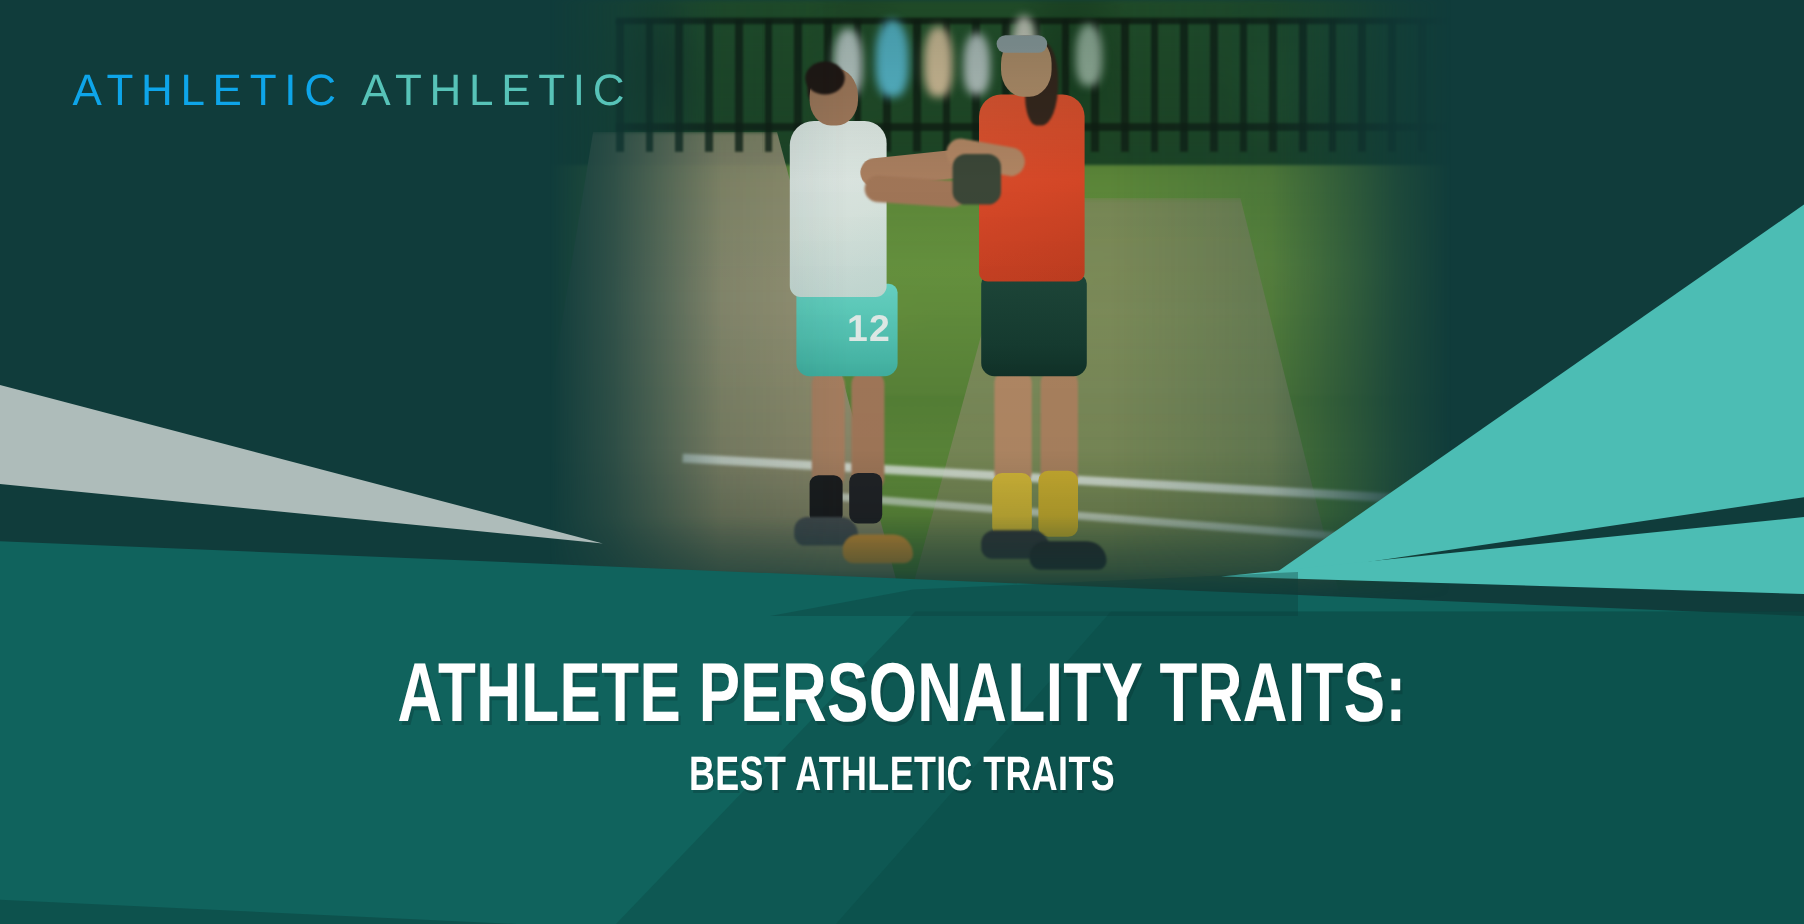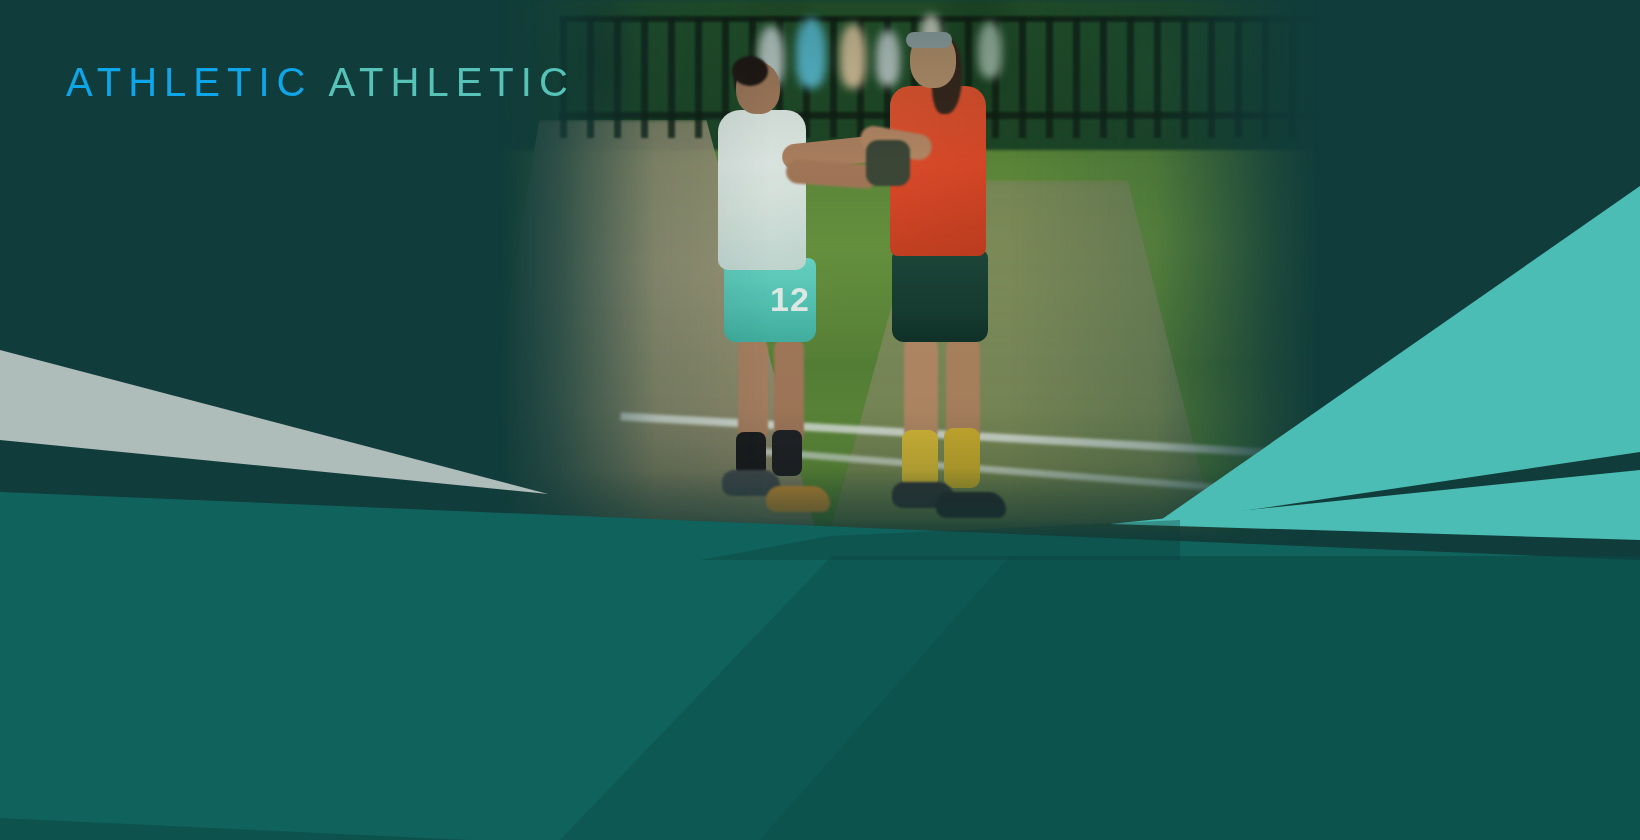--- a/index.html
+++ b/index.html
@@ -272,14 +272,18 @@
     <polygon points="832,556 1640,556 1640,840 560,840" fill="#0c4a46" opacity="0.42"></polygon>
     <polygon points="1010,556 1640,556 1640,840 760,840" fill="#0b4540" opacity="0.30"></polygon>
 
     <polygon points="830,536 1180,520 1180,560 700,560" fill="#0c3c39" opacity="0.35"></polygon>
   </svg>
 
   <div class="logo">
     <span class="logo-a">ATHLETIC</span><span class="logo-b">ATHLETIC</span>
   </div>
 
+  <div class="titles">
+    <span class="title-main">ATHLETE PERSONALITY TRAITS:</span>
+    <span class="title-sub">BEST ATHLETIC TRAITS</span>
+  </div>
 
 </div>
 
 </body></html>

